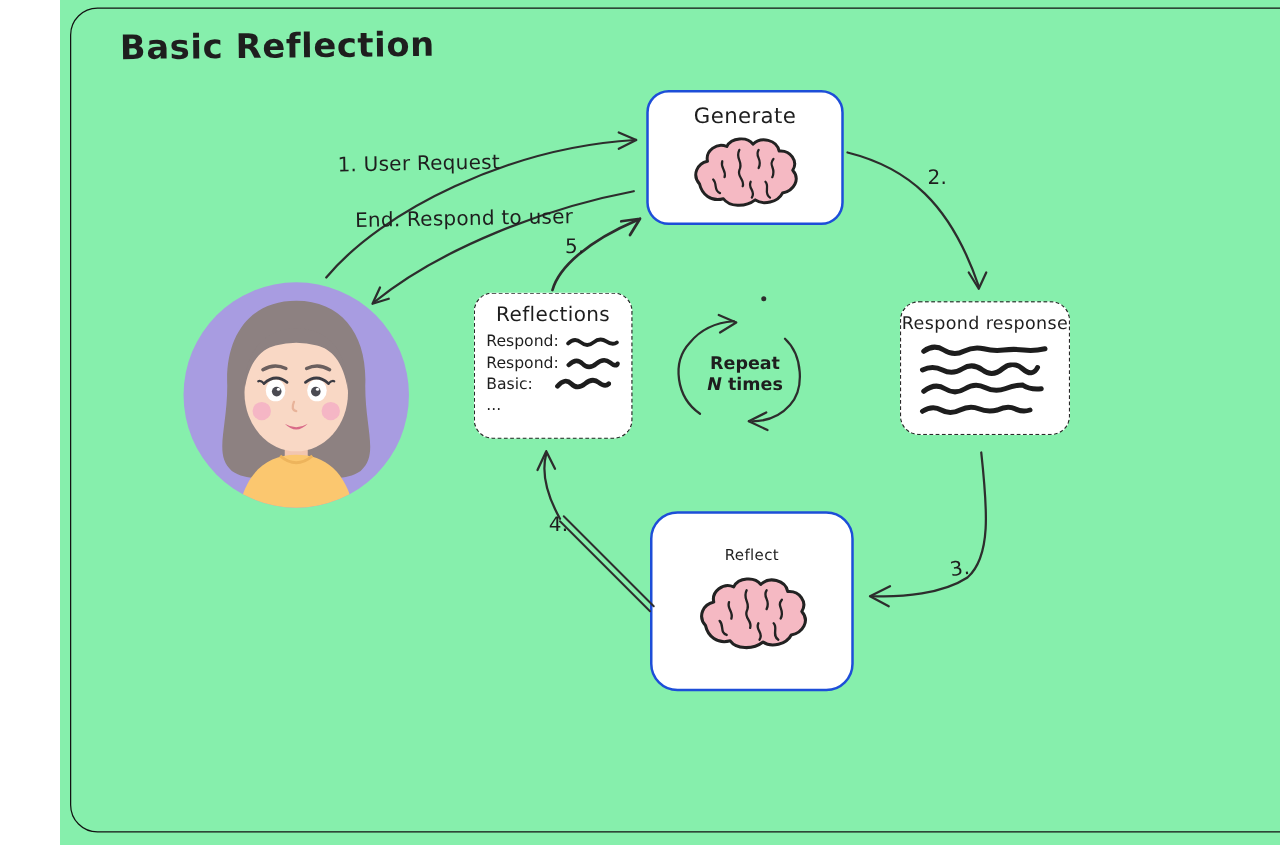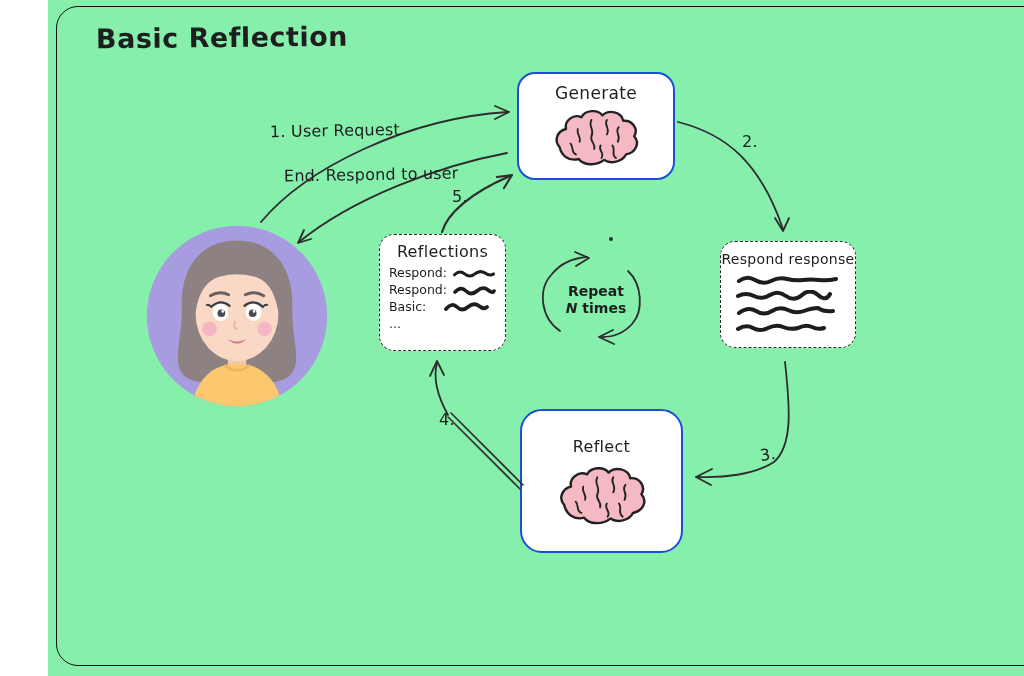--- a/index.html
+++ b/index.html
@@ -143,21 +143,21 @@
             <path d="M3,8 q6,-7 11,-2 t11,0 t11,-1 t8,1" fill="none" stroke="#1d1d1d" stroke-width="3.8" stroke-linecap="round"></path>
           </svg>
       </div>
       <div class="ref-row">
         <span>...</span>
       </div>
     </div>
   </div>
 
   <div class="node" id="reflect" style="border-radius:22px">
-    <div class="node-label" style="font-size:16px">Reflect</div>
+    <div class="node-label" style="font-size:12px">Reflect</div>
     <svg class="brain" style="margin-top:10px" width="94" height="62" viewBox="0 0 100 66">
         <use href="#brain-shape"></use>
       </svg>
   </div>
 
   <div class="loop-text">
     <span>Repeat</span><br>
     <span class="n">N</span><span> times</span>
   </div>
 

